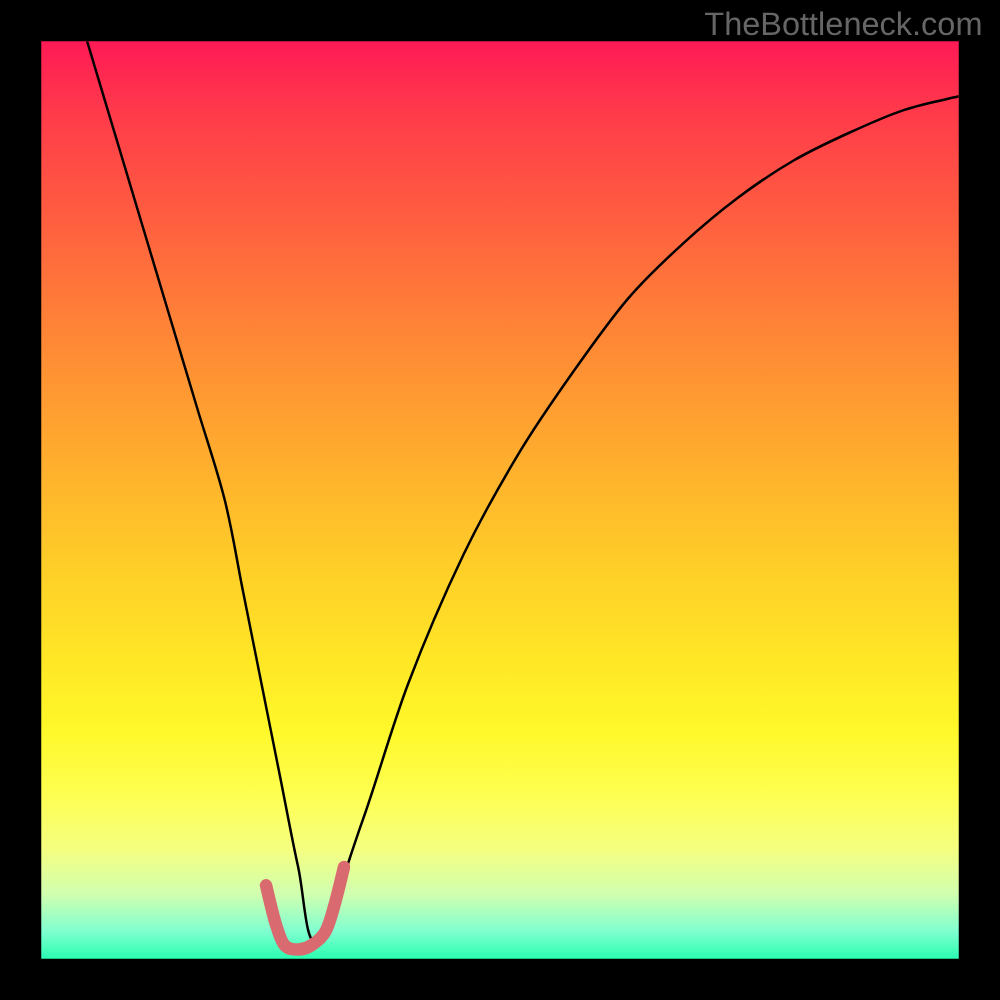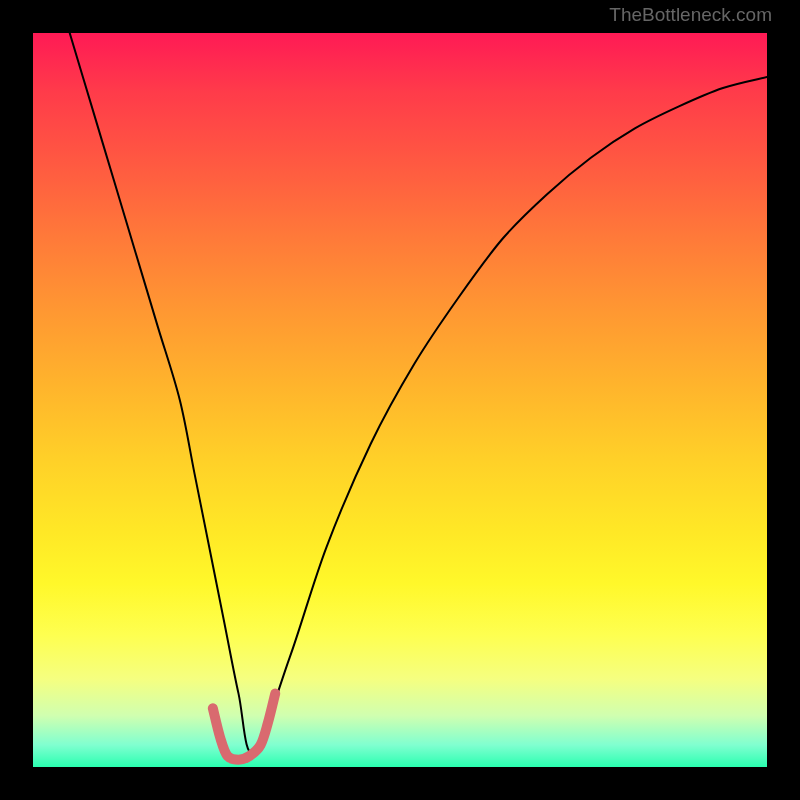--- a/index.html
+++ b/index.html
@@ -7,23 +7,23 @@
     padding: 0;
     width: 800px;
     height: 800px;
     background: #000;
     position: relative;
     font-family: Arial, sans-serif;
   }
   .watermark {
     position: absolute;
     top: 4px;
-    right: 28px;
+    right: 14px;
     color: #666;
-    font-size: 19px;
+    font-size: 26px;
     font-weight: 400;
     z-index: 10;
   }
   .plot-area {
     position: absolute;
     left: 33px;
     top: 33px;
     width: 734px;
     height: 734px;
     background: linear-gradient(to bottom,

